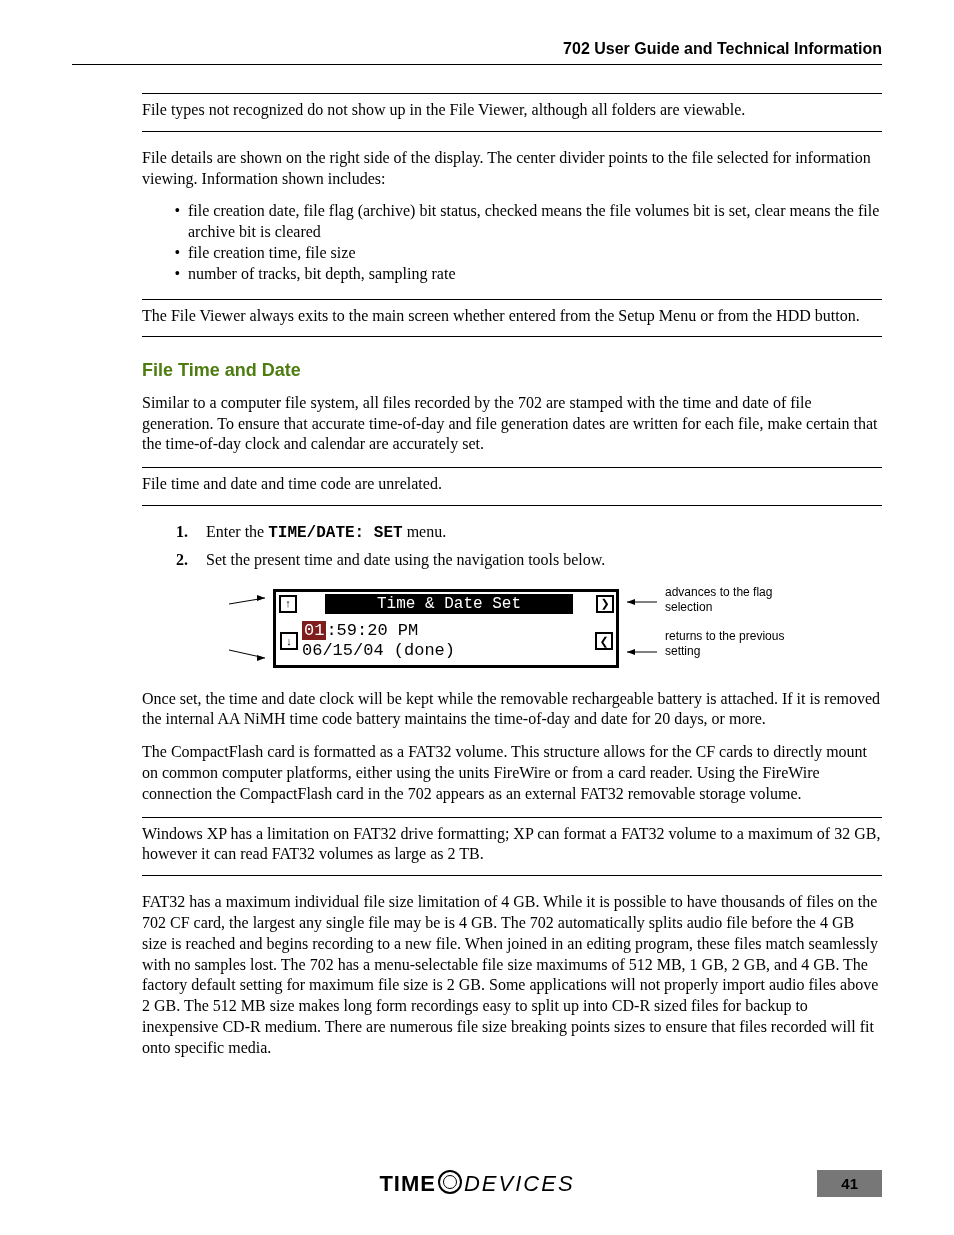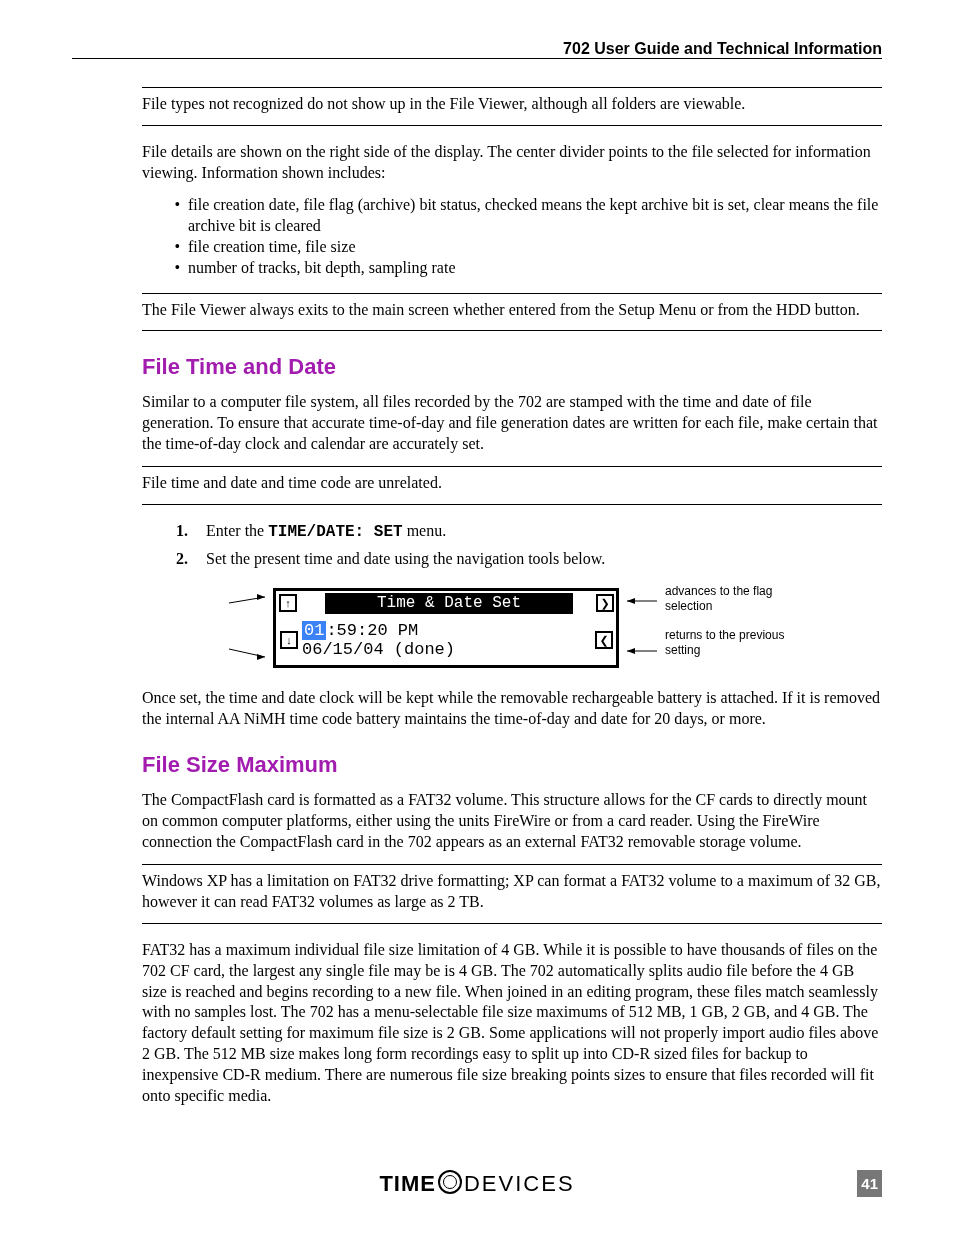--- a/index.html
+++ b/index.html
@@ -14,20 +14,21 @@
     height: 1235px;
     position: relative;
     box-sizing: border-box;
     padding: 40px 72px 40px 72px;
   }
   .header {
     text-align: right;
     font-family: "Trebuchet MS", "Lucida Grande", sans-serif;
     font-weight: bold;
     font-size: 16px;
+    padding-bottom: 6px;
     border-bottom: 1px solid #000;
     margin-bottom: 28px;
   }
   .content {
     margin-left: 70px;
     margin-right: 0;
     font-size: 16px;
     line-height: 1.3;
   }
   .note {
@@ -35,22 +36,22 @@
     border-bottom: 1px solid #000;
     padding: 6px 0 10px 0;
     margin: 10px 0 16px 0;
   }
   p { margin: 0 0 12px 0; }
   ul { margin: 4px 0 14px 0; padding-left: 46px; }
   ul li { margin: 0; }
   ul li::marker { content: "•  "; }
   h2.section {
     font-family: "Trebuchet MS", "Lucida Grande", sans-serif;
-    color: #a21caf;
-    font-size: 22px;
+    color: #4d7c0f;
+    font-size: 18px;
     font-weight: bold;
     margin: 22px 0 10px 0;
   }
   ol.steps {
     margin: 0 0 14px 0;
     padding-left: 64px;
     counter-reset: step;
   }
   ol.steps li {
     list-style: none;
@@ -106,49 +107,49 @@
     margin-right: 6px;
   }
   .arrow-box {
     width: 14px; height: 14px;
     border: 2px solid #000;
     display: flex; align-items: center; justify-content: center;
     font-size: 11px; font-family: Arial;
     background: #fff;
   }
   .lcd-lines { flex: 1; line-height: 1.15; padding: 2px 0; }
-  .lcd-lines .hl { background: #3b82f6; color: #fff; padding: 0 2px; text-align: right; }
+  .lcd-lines .hl { background: #7f1d1d; color: #fff; padding: 0 2px; text-align: right; }
   .lcd-side-right {
     width: 16px;
     display: flex;
     flex-direction: column;
     gap: 22px;
     align-items: center;
   }
   .footer {
     position: absolute;
     bottom: 38px;
     left: 0;
     width: 100%;
     display: flex;
     align-items: center;
     justify-content: center;
   }
   .pagenum {
     position: absolute;
     right: 72px;
     background: #777;
-    color: #ffffff;
+    color: #000000;
     font-family: "Trebuchet MS", sans-serif;
     font-weight: bold;
-    padding: 5px 4px;
+    padding: 5px 24px;
     font-size: 15px;
   }
   .logo { font-family: "Trebuchet MS", sans-serif; font-size: 22px; font-weight: bold; letter-spacing: 1px; }
-  .logo .thin { font-weight: normal; letter-spacing: 2px; }
+  .logo .thin { font-weight: normal; letter-spacing: 2px; font-style: italic; }
   .logo-swirl {
     display: inline-block;
     width: 20px; height: 20px;
     border: 2px solid #000;
     border-radius: 50%;
     position: relative;
     vertical-align: -3px;
     margin: 0 2px;
   }
   .logo-swirl::after {
@@ -170,21 +171,21 @@
 
   <div class="header">702 User Guide and Technical Information</div>
 
   <div class="content">
 
     <div class="note">File types not recognized do not show up in the File Viewer, although all folders are viewable.</div>
 
     <p>File details are shown on the right side of the display. The center divider points to the file selected for information viewing. Information shown includes:</p>
 
     <ul>
-      <li>file creation date, file flag (archive) bit status, checked means the kept archive bit is set, clear means the file archive bit is cleared</li>
+      <li>file creation date, file flag (archive) bit status, checked means the file volumes bit is set, clear means the file archive bit is cleared</li>
       <li>file creation time, file size</li>
       <li>number of tracks, bit depth, sampling rate</li>
     </ul>
 
     <div class="note">The File Viewer always exits to the main screen whether entered from the Setup Menu or from the HDD button.</div>
 
     <h2 class="section">File Time and Date</h2>
 
     <p>Similar to a computer file system, all files recorded by the 702 are stamped with the time and date of file generation. To ensure that accurate time-of-day and file generation dates are written for each file, make certain that the time-of-day clock and calendar are accurately set.</p>
 
@@ -236,21 +237,20 @@
         <polygon points="0,58 8,55 8,61" fill="#000"></polygon>
       </svg>
       <div class="fig-right">
         <div class="ritem">advances to the flag selection</div>
         <div class="ritem">returns to the previous setting</div>
       </div>
     </div>
 
     <p>Once set, the time and date clock will be kept while the removable rechargeable battery is attached. If it is removed the internal AA NiMH time code battery maintains the time-of-day and date for 20 days, or more.</p>
 
-    <h2 class="section">File Size Maximum</h2>
 
     <p>The CompactFlash card is formatted as a FAT32 volume. This structure allows for the CF cards to directly mount on common computer platforms, either using the units FireWire or from a card reader. Using the FireWire connection the CompactFlash card in the 702 appears as an external FAT32 removable storage volume.</p>
 
     <div class="note">Windows XP has a limitation on FAT32 drive formatting; XP can format a FAT32 volume to a maximum of 32 GB, however it can read FAT32 volumes as large as 2 TB.</div>
 
     <p>FAT32 has a maximum individual file size limitation of 4 GB. While it is possible to have thousands of files on the 702 CF card, the largest any single file may be is 4 GB. The 702 automatically splits audio file before the 4 GB size is reached and begins recording to a new file. When joined in an editing program, these files match seamlessly with no samples lost. The 702 has a menu-selectable file size maximums of 512 MB, 1 GB, 2 GB, and 4 GB. The factory default setting for maximum file size is 2 GB. Some applications will not properly import audio files above 2 GB. The 512 MB size makes long form recordings easy to split up into CD-R sized files for backup to inexpensive CD-R medium. There are numerous file size breaking points  sizes to ensure that files recorded will fit onto specific media.</p>
 
   </div>
 
   <div class="footer">

